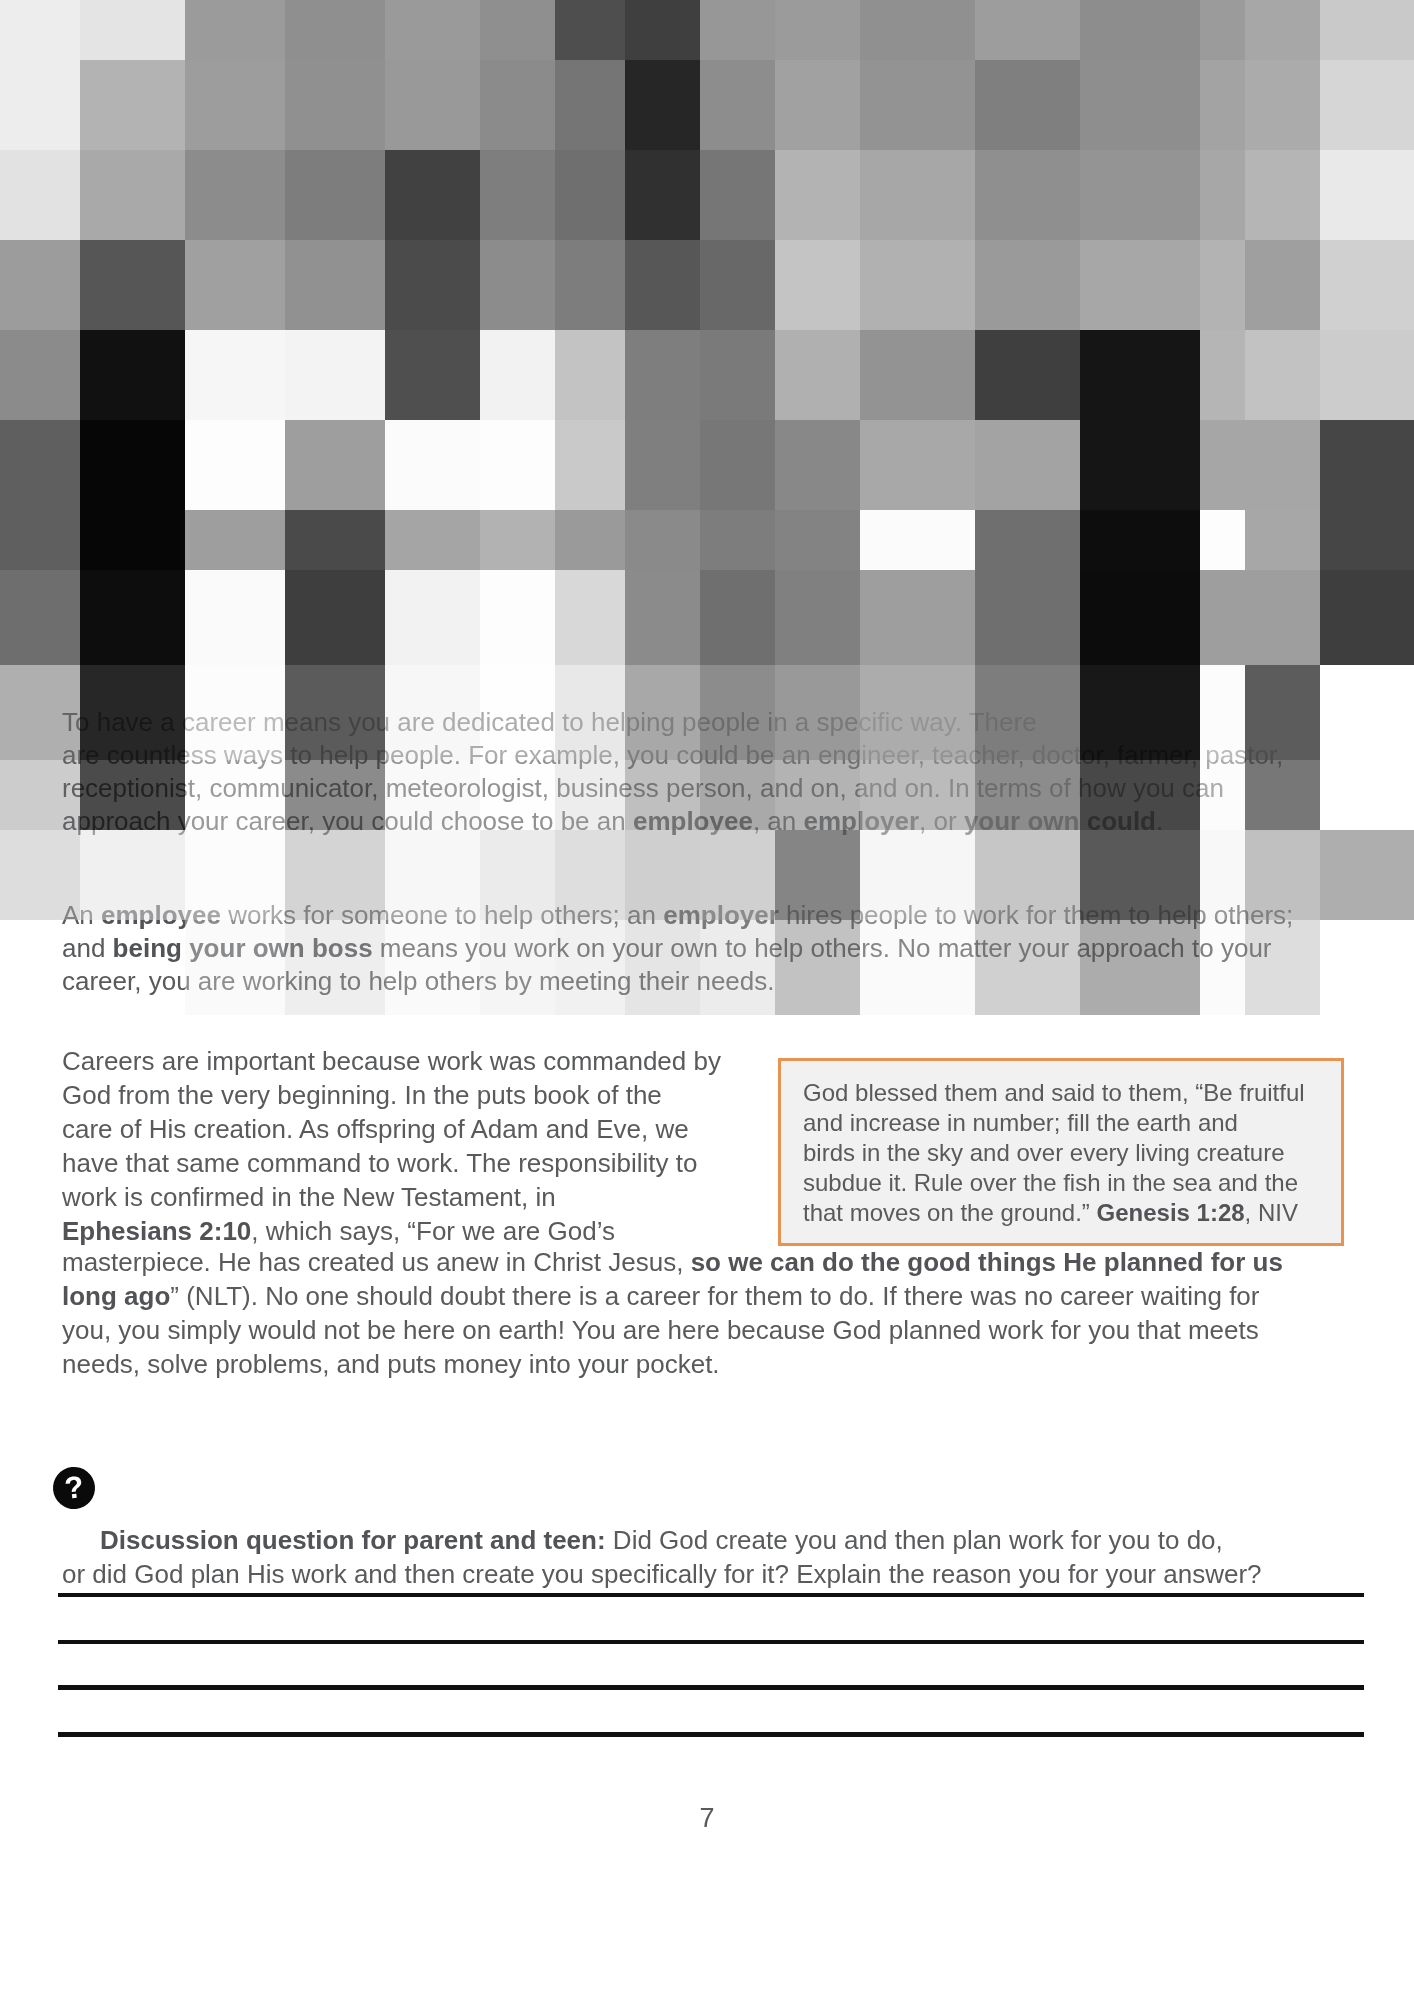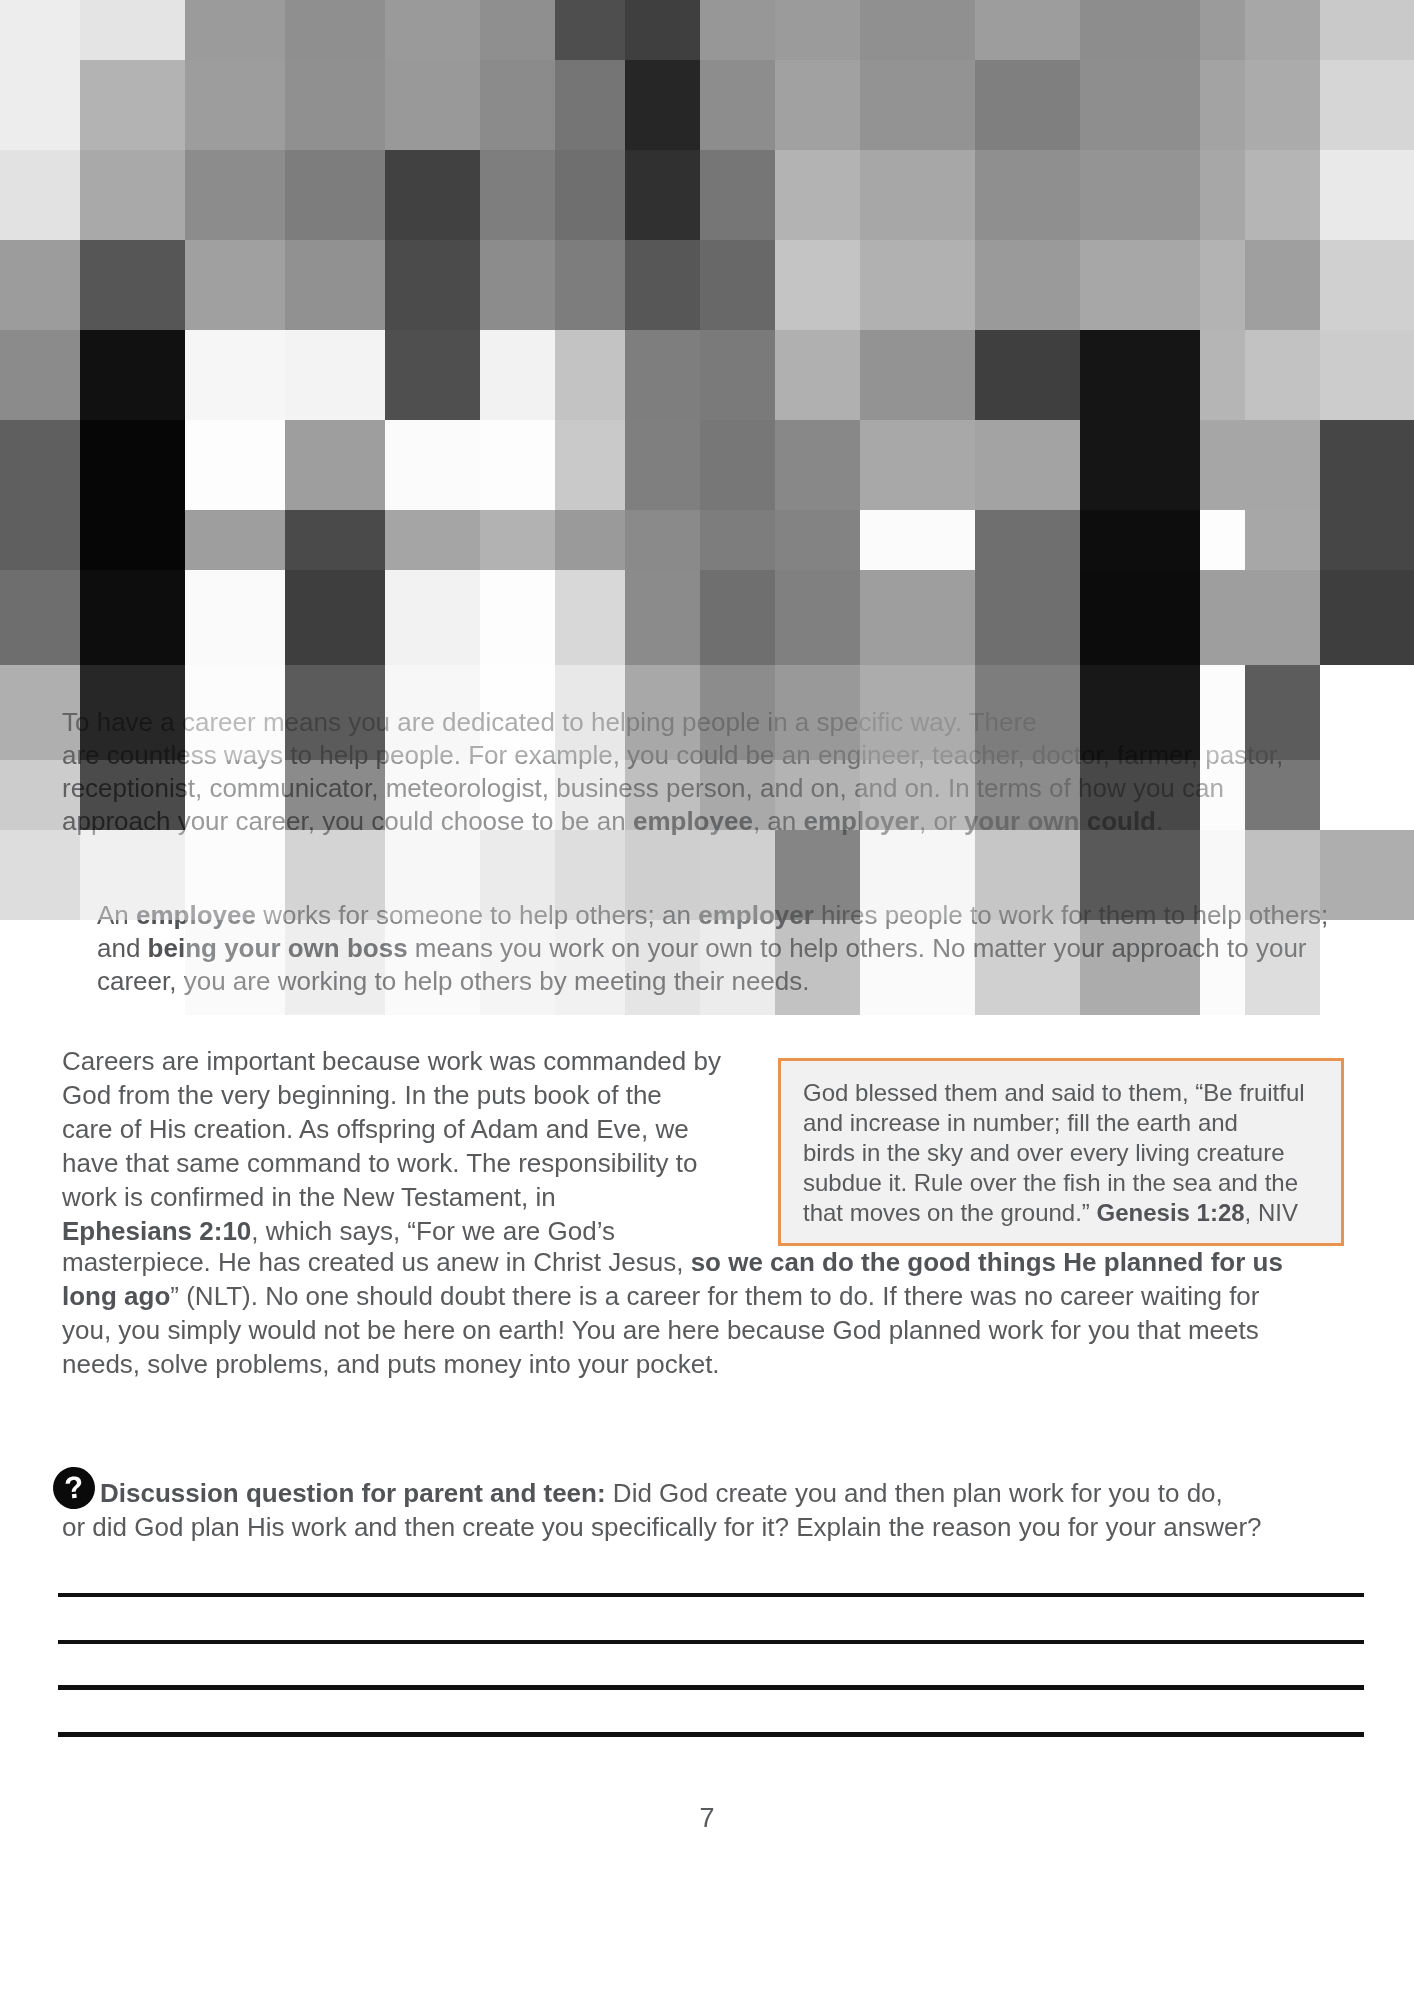--- a/index.html
+++ b/index.html
@@ -9,32 +9,32 @@
     color:#595a5c;
   }
   
   .mosaic { position:absolute; left:0; top:0; width:1414px; height:1015px; z-index:5; }
   .mosaic .cell { position:absolute; }
   
   .textblock { position:absolute; z-index:1; font-size:26px; line-height:33px; }
   .tl { white-space:pre; }
   .b { font-weight:700; color:#525356; }
   #p1 { left:62px; top:706px; }
-  #p2 { left:62px; top:899px;margin-left:35px; }
+  #p2 { left:62px; top:899px; }
   #p3a { left:62px; top:1044px; line-height:34px; }
   #p3b { left:62px; top:1245px; line-height:34px; }
   
   .verse-box {
     position:absolute; left:778px; top:1058px; width:566px; box-sizing:border-box;
     border:3px solid #E8934F; background:#f1f1f1; padding:17px 22px 15px 22px;
     font-size:24px; line-height:30px; z-index:2;
   }
   
   #discussion { left:62px; top:1476px; line-height:34px; }
-  #discussion .tl:first-child { padding-left:38px; }
+  #discussion .tl:first-child { padding-left:38px;margin-top:47px; }
   .qicon {
     position:absolute; left:53px; top:1467px; width:42px; height:42px;
     border-radius:50%; background:#0a0a0a; color:#ffffff; z-index:6;
     display:flex; align-items:center; justify-content:center;
     font-size:31px; font-weight:700; transform:rotate(-6deg);
   }
   
   .answer-line { position:absolute; left:58px; width:1306px; background:#101010; z-index:2; }
   #aline1 { top:1593px; height:4px; }
   #aline2 { top:1640px; height:4px; }

